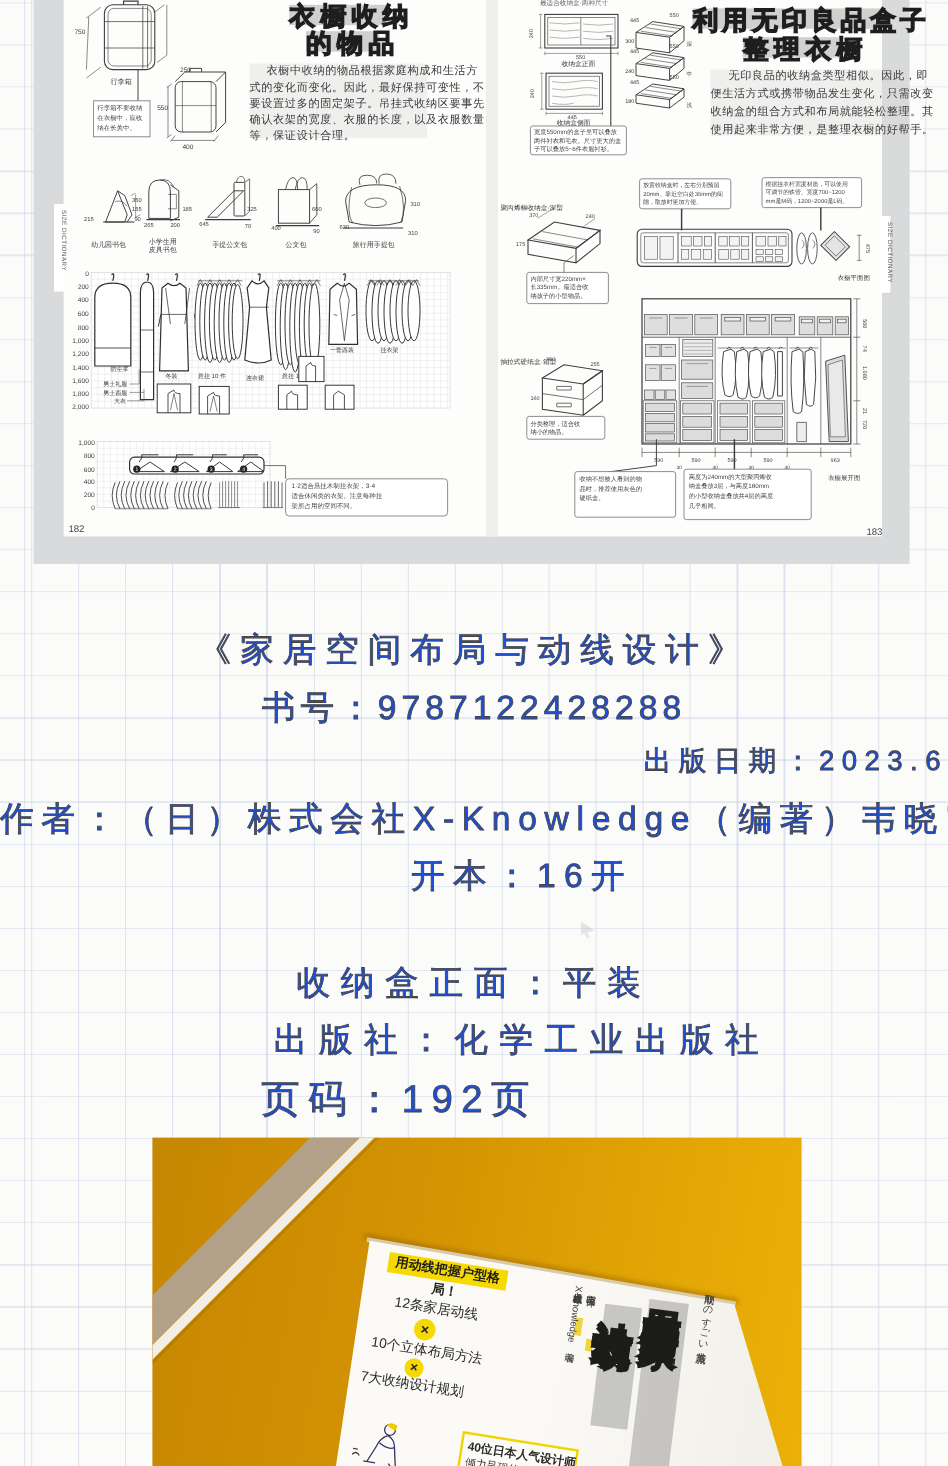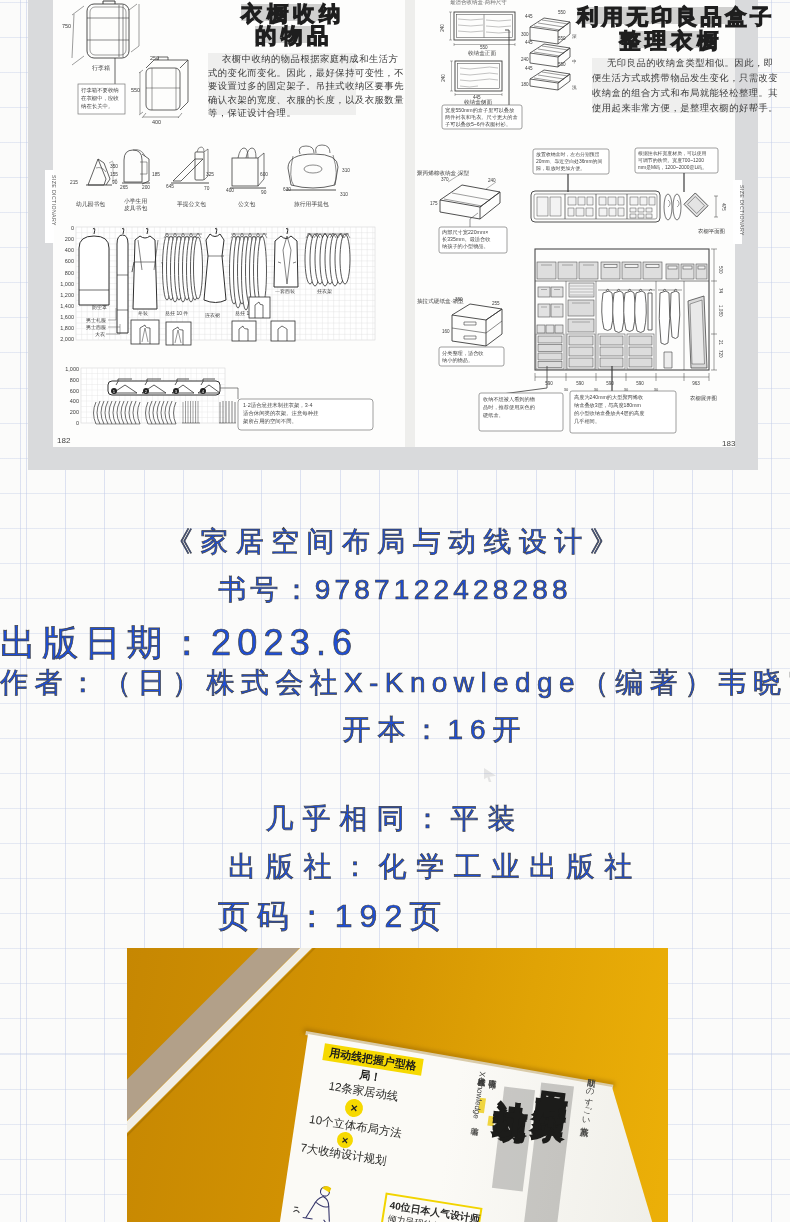--- a/index.html
+++ b/index.html
@@ -702,27 +702,27 @@
     <text x="574" y="423" font-size="5.2" fill="#444">几乎相同。</text>
   </g>
 
   <text x="690" y="400" font-size="5.4" fill="#3c3c3c">衣橱展开图</text>
 </svg>
 
 <div class="ln" style="left:0;top:523px;width:790px;text-align:center;font-size:28px;letter-spacing:7.4px;">《家居空间布局与动线设计》</div>
 
 <div class="ln" style="left:0;top:571px;width:790px;text-align:center;font-size:28px;letter-spacing:4.2px;">书号：9787122428288</div>
 
-<div class="ln" style="left:0;top:619px;width:790px;text-align:left;font-size:36px;letter-spacing:6.2px;">出版日期：2023.6</div>
+<div class="ln" style="left:0;top:619px;width:790px;text-align:right;font-size:23px;letter-spacing:6.2px;">出版日期：2023.6</div>
 
 <div class="ln" style="left:0;top:664px;width:790px;text-align:center;font-size:28px;letter-spacing:6.4px;">作者：（日）株式会社X-Knowledge（编著）韦晓霞 译</div>
 
 <div class="ln" style="left:0;top:711px;width:790px;text-align:center;font-size:28px;letter-spacing:7px;padding-left:40px;">开本：16开</div>
 
-<div class="ln" style="left:0;top:800px;width:790px;text-align:center;font-size:28px;letter-spacing:9px;">几乎相同：平装</div>
+<div class="ln" style="left:0;top:800px;width:790px;text-align:center;font-size:28px;letter-spacing:9px;">收纳盒正面：平装</div>
 
 <div class="ln" style="left:0;top:848px;width:790px;text-align:center;font-size:28px;letter-spacing:9.6px;margin-left:40px;">出版社：化学工业出版社</div>
 
 <div class="ln" style="left:0;top:895px;width:666px;text-align:center;font-size:32px;letter-spacing:7px;">页码：192页</div>
 
 <div class="abs" style="left:484px;top:768px;width:12px;height:14px;background:rgba(110,110,120,0.16);clip-path:polygon(0 0,100% 55%,45% 62%,62% 100%,40% 100%,28% 66%,0 80%);"></div>
 
 <div class="abs" style="left:127px;top:948px;width:541px;height:274px;overflow:hidden;
      background:linear-gradient(100deg,#c68702 0%,#d39302 40%,#e0a305 70%,#ecb008 100%);">
 

